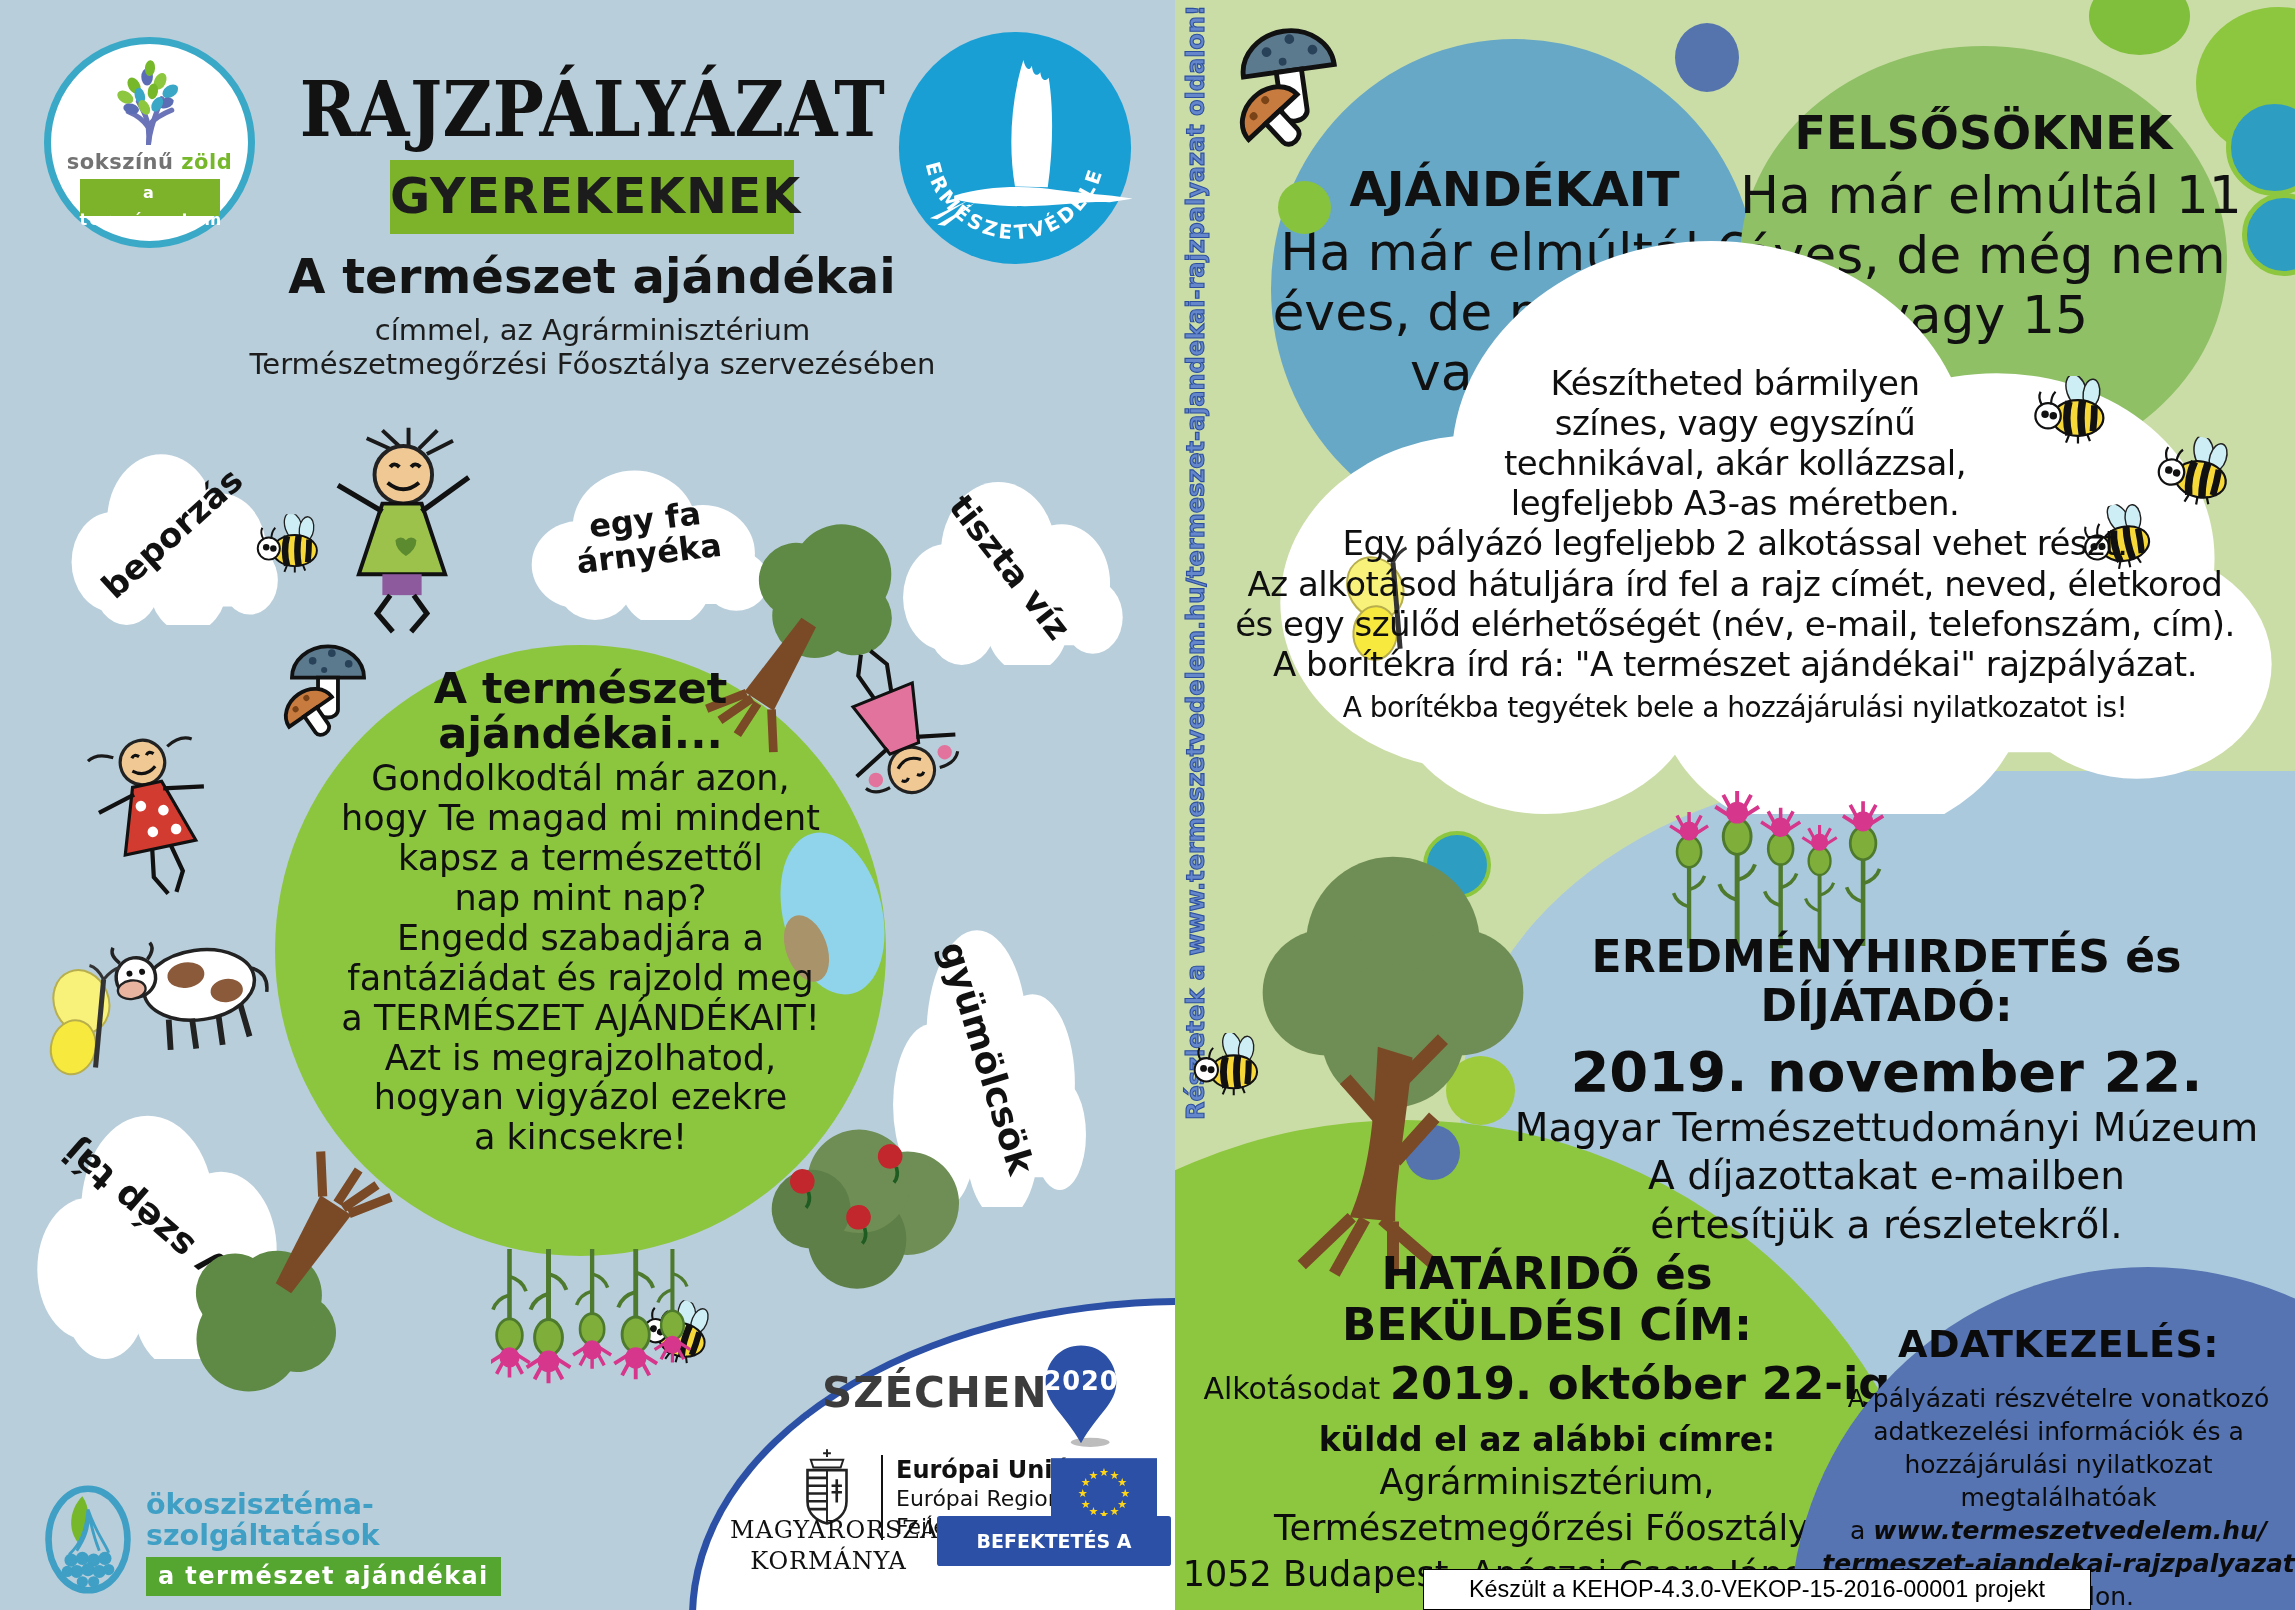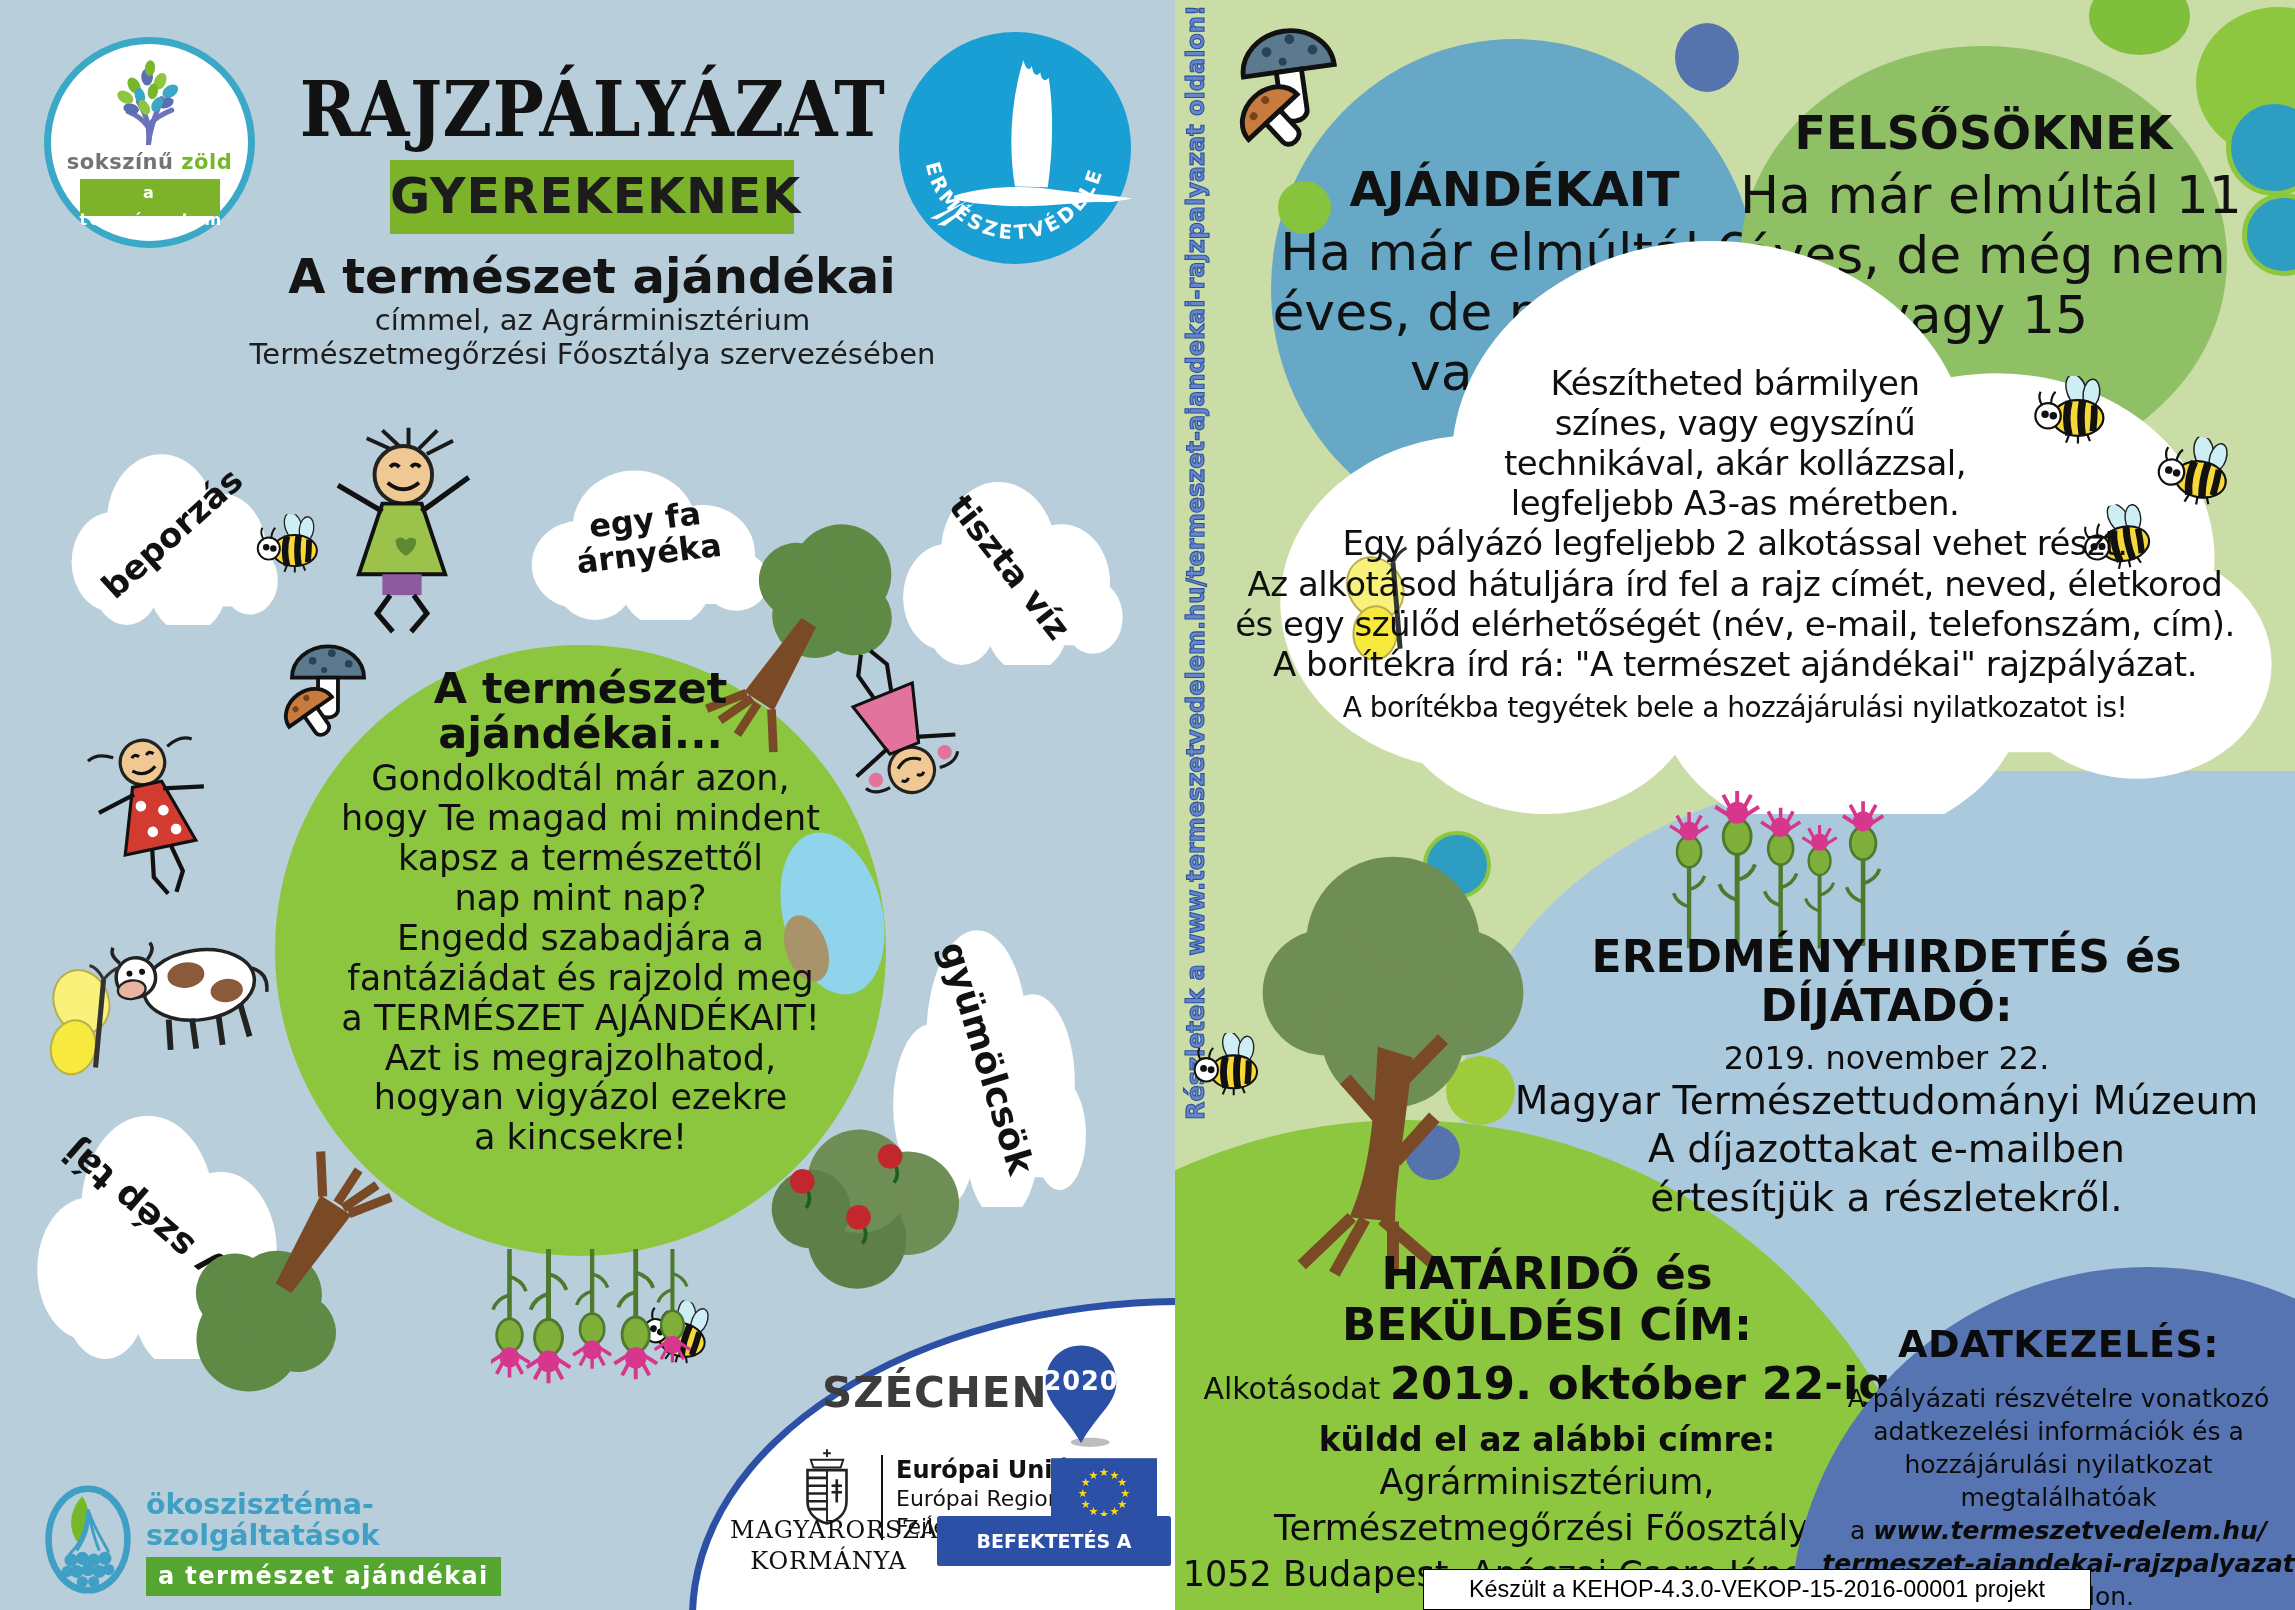--- a/index.html
+++ b/index.html
@@ -12,21 +12,21 @@
 
   
   .brand-circle{left:44px;top:37px;width:197px;height:197px;background:#fff;border:7.3px solid #3aa9c7;border-radius:50%;text-align:center;}
   .brand-words{margin-top:2.8px;font-weight:700;font-size:21px;letter-spacing:0.5px;}
   .brand-w1{color:#737373;} .brand-w2{color:#76b82a;}
   .brand-banner{margin:5.5px auto 0;width:140px;height:37px;background:#7db32a;color:#fff;font-weight:700;font-size:16px;line-height:27px;letter-spacing:2.3px;}
   .main-title{left:285px;top:64px;width:615px;text-align:center;font-family:"DejaVu Serif",serif;font-weight:700;font-size:68px;color:#121212;transform:scaleY(1.12);transform-origin:top;letter-spacing:0.5px;}
   .audience-box{left:390px;top:160px;width:404px;height:74px;background:#7db32a;text-align:center;}
   .audience-box span{font-weight:700;font-size:49px;line-height:74px;color:#1c1c1c;letter-spacing:0.9px;}
   .theme{left:275px;top:248px;width:634px;text-align:center;font-weight:800;font-size:48px;color:#141414;}
-  .org{left:248px;top:304px;width:689px;text-align:center;font-size:29px;color:#1d1d1d;line-height:1.16;}
+  .org{left:248px;top:314px;width:689px;text-align:center;font-size:29px;color:#1d1d1d;line-height:1.16;}
   .org span{display:block;}
   .stamp{left:898px;top:31px;width:234px;height:234px;}
   .cloud{position:absolute;}
   .cloud>svg{position:absolute;left:0;top:0;width:100%;height:100%;}
   .cloud-label{position:absolute;left:50%;top:50%;white-space:nowrap;font-weight:600;font-size:34px;color:#111;transform:translate(-50%,-50%);}
   .cl-pollination{transform:translate(-50%,-50%) rotate(-42deg);}
   .cl-shade{transform:translate(-50%,-54%) rotate(-7deg);text-align:center;line-height:1.05;}
   .cl-shade span{display:block;}
   .cl-water{transform:translate(-50%,-50%) rotate(52deg);}
   .cl-fruits{transform:translate(-50%,-50%) rotate(73deg);font-size:36px;}
@@ -64,21 +64,21 @@
   .age-lines{font-weight:400;font-size:52px;line-height:1.16;}
   .age-lines span{display:block;white-space:nowrap;}
   .big-cloud{left:69px;top:197px;width:1038px;height:617px;}
   .big-cloud svg{width:100%;height:100%;}
   .rules{left:0px;top:363px;width:1120px;text-align:center;color:#0f0f0f;font-weight:500;font-size:34px;line-height:1.18;letter-spacing:-0.5px;}
   .rules span{display:block;}
   .rules .note{font-size:28px;padding-top:7.3px;}
   .sky{left:285px;top:771px;width:923px;height:657px;background:#abc9dc;border-radius:52% 0 0 48% / 55% 0 0 52%;}
   .results{left:303px;top:932px;width:817px;text-align:center;color:#0d0d0d;}
   .results .t{font-weight:800;font-size:44px;line-height:1.12;}
-  .results .d{font-weight:400;font-size:32px;margin-top:8.3px;}
+  .results .d{font-weight:700;font-size:56px;margin-top:8.3px;}
   .results .l{font-weight:500;font-size:39px;line-height:1.24;}
   .results span{display:block;}
   .hill{left:-321px;top:1120px;width:1102px;height:1102px;background:#8dc63f;}
   .deadline{left:-27.5px;top:1249px;width:799px;text-align:center;color:#0d0d0d;}
   .deadline .t{font-weight:800;font-size:45px;line-height:1.13;display:block;}
   .deadline .mix{margin-top:6.4px;}
   .deadline .intro{font-weight:500;font-size:30px;}
   .deadline .date{font-weight:600;font-size:45px;}
   .deadline .l1{display:block;font-weight:600;font-size:33px;margin-top:10px;}
   .deadline .l{display:block;font-weight:500;font-size:35px;line-height:1.32;}

